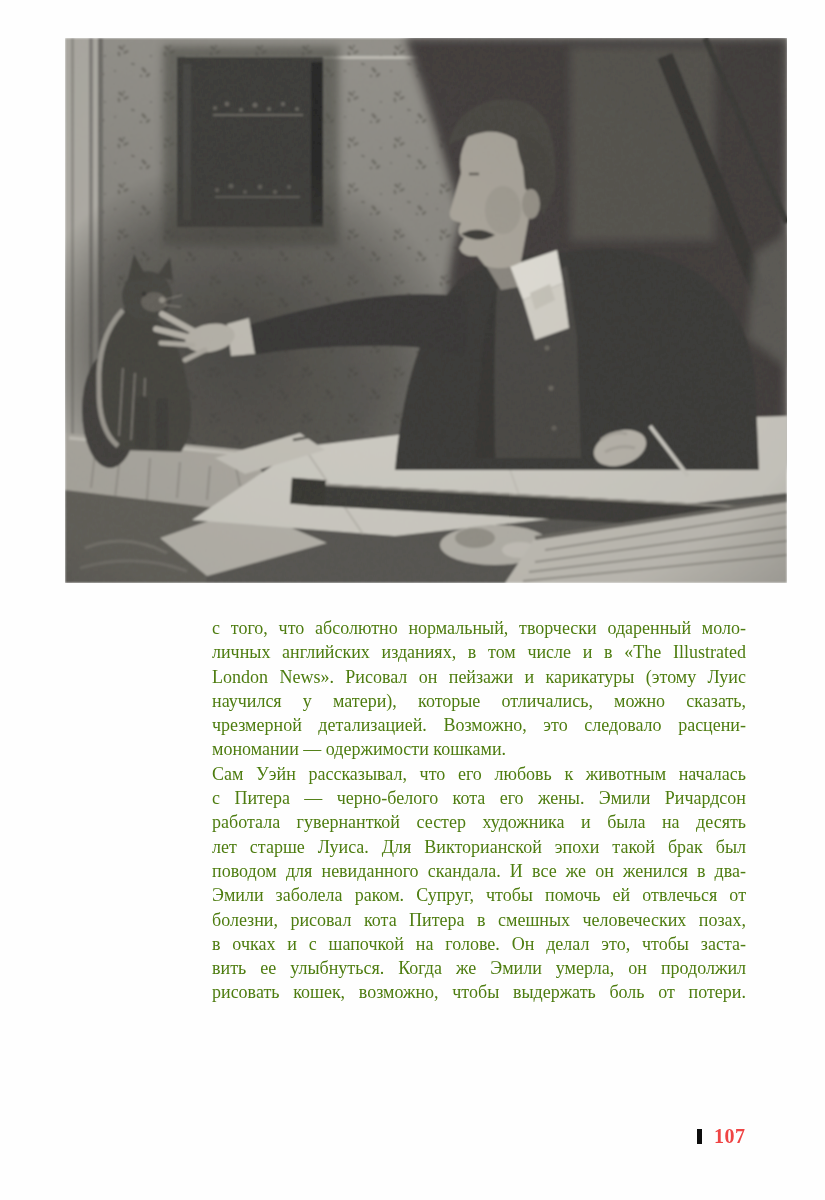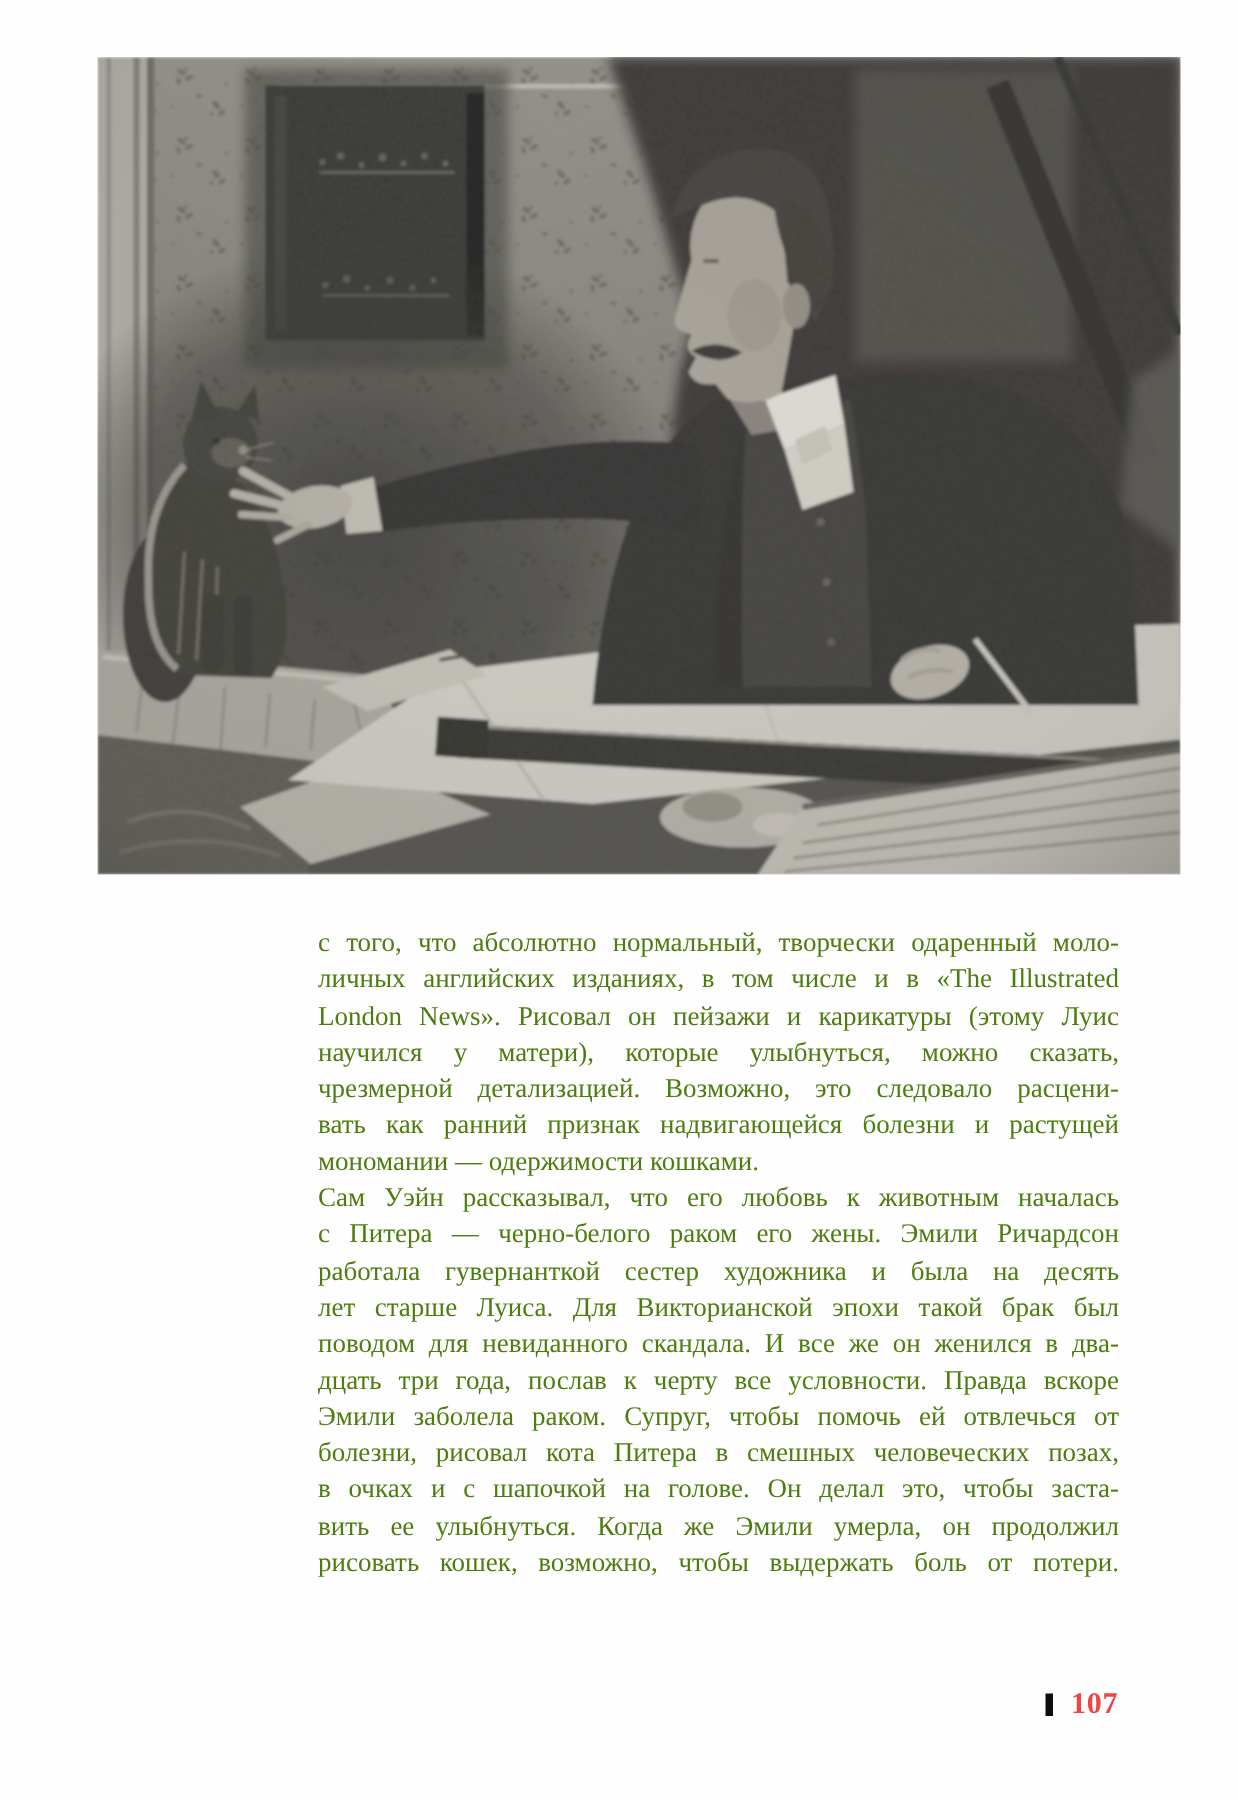--- a/index.html
+++ b/index.html
@@ -241,30 +241,28 @@
         <rect x="0" y="0" width="722" height="545" fill="url(#vign)"></rect>
         <rect x="0" y="0" width="722" height="545" filter="url(#grain)" opacity="0.22"></rect>
       </g>
     </svg>
   </figure>
 
   <main class="body-text">
     <div class="line">с того, что абсолютно нормальный, творчески одаренный моло-</div>
     <div class="line">личных английских изданиях, в том числе и в «The Illustrated</div>
     <div class="line">London News». Рисовал он пейзажи и карикатуры (этому Луис</div>
-    <div class="line">научился у матери), которые улыбнуться, можно сказать,</div>
+    <div class="line">научился у матери), которые отличались, можно сказать,</div>
     <div class="line">чрезмерной детализацией. Возможно, это следовало расцени-</div>
-    <div class="line">вать как ранний признак надвигающейся болезни и растущей</div>
     <div class="line para-end">мономании — одержимости кошками.</div>
     <div class="line">Сам Уэйн рассказывал, что его любовь к животным началась</div>
-    <div class="line">с Питера — черно-белого раком его жены. Эмили Ричардсон</div>
+    <div class="line">с Питера — черно-белого кота его жены. Эмили Ричардсон</div>
     <div class="line">работала гувернанткой сестер художника и была на десять</div>
     <div class="line">лет старше Луиса. Для Викторианской эпохи такой брак был</div>
     <div class="line">поводом для невиданного скандала. И все же он женился в два-</div>
-    <div class="line">дцать три года, послав к черту все условности. Правда вскоре</div>
     <div class="line">Эмили заболела раком. Супруг, чтобы помочь ей отвлечься от</div>
     <div class="line">болезни, рисовал кота Питера в смешных человеческих позах,</div>
     <div class="line">в очках и с шапочкой на голове. Он делал это, чтобы заста-</div>
     <div class="line">вить ее улыбнуться. Когда же Эмили умерла, он продолжил</div>
     <div class="line">рисовать кошек, возможно, чтобы выдержать боль от потери.</div>
   </main>
 
   <footer class="page-footer">
     <span class="footer-bar"></span>
     <span class="page-num">107</span>

